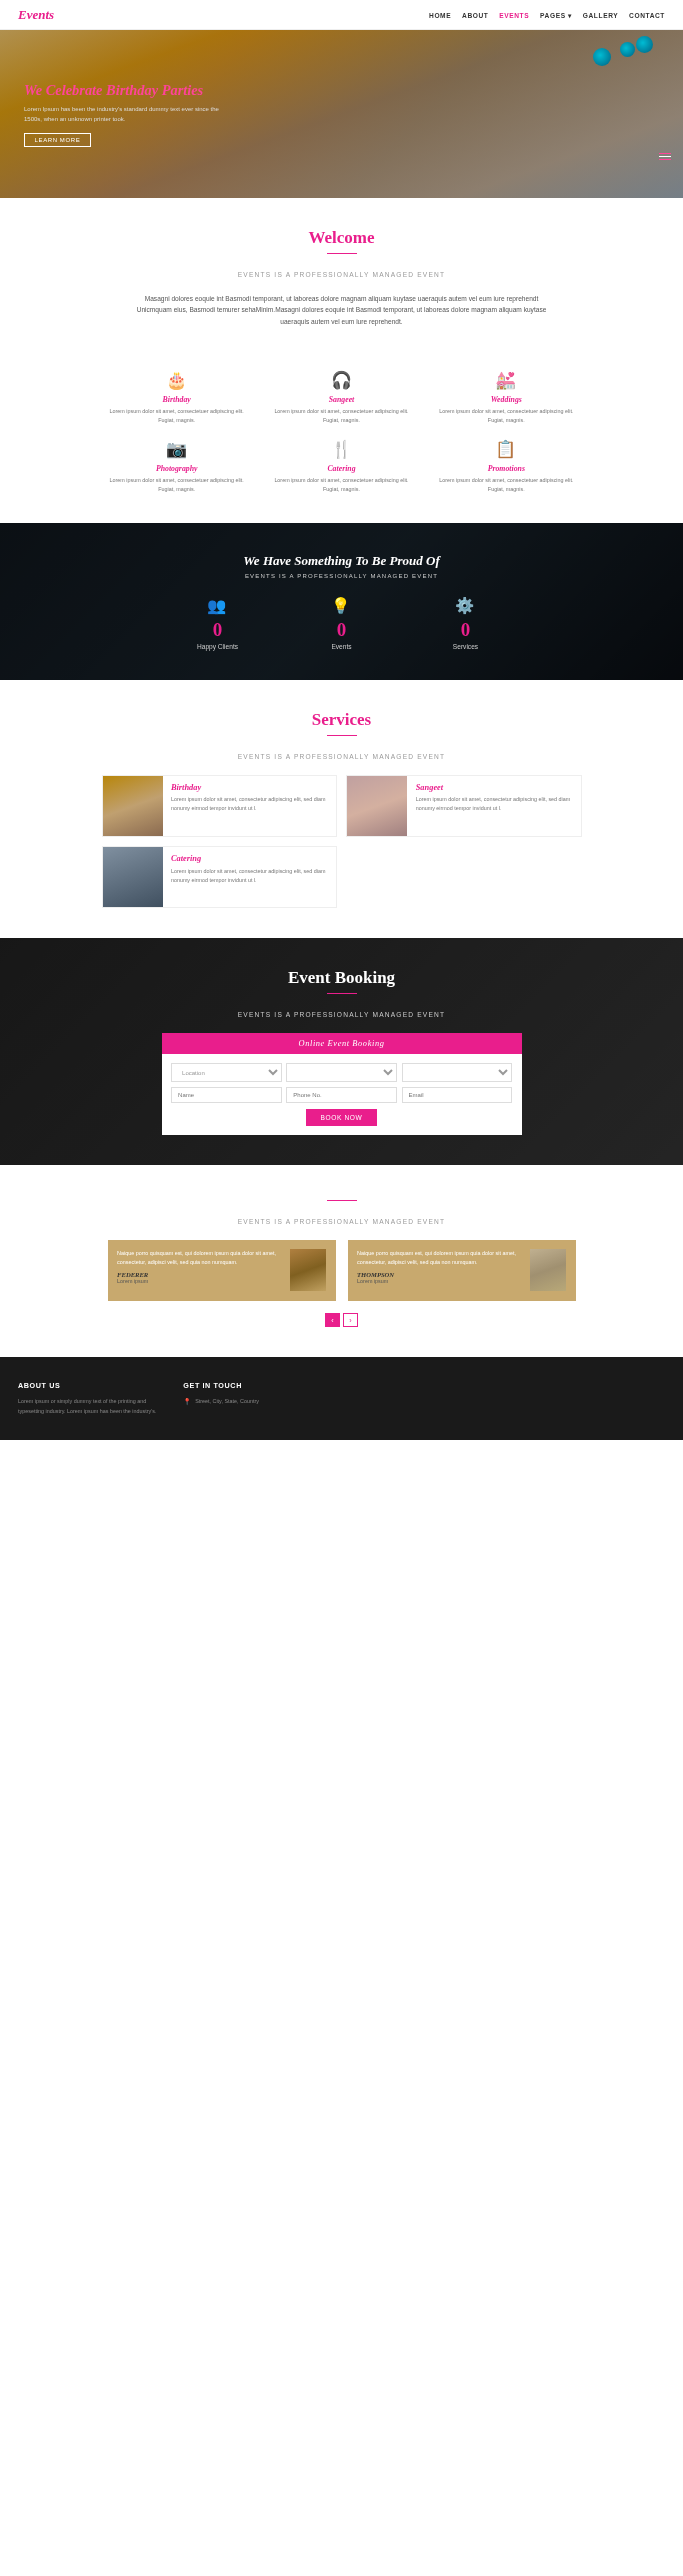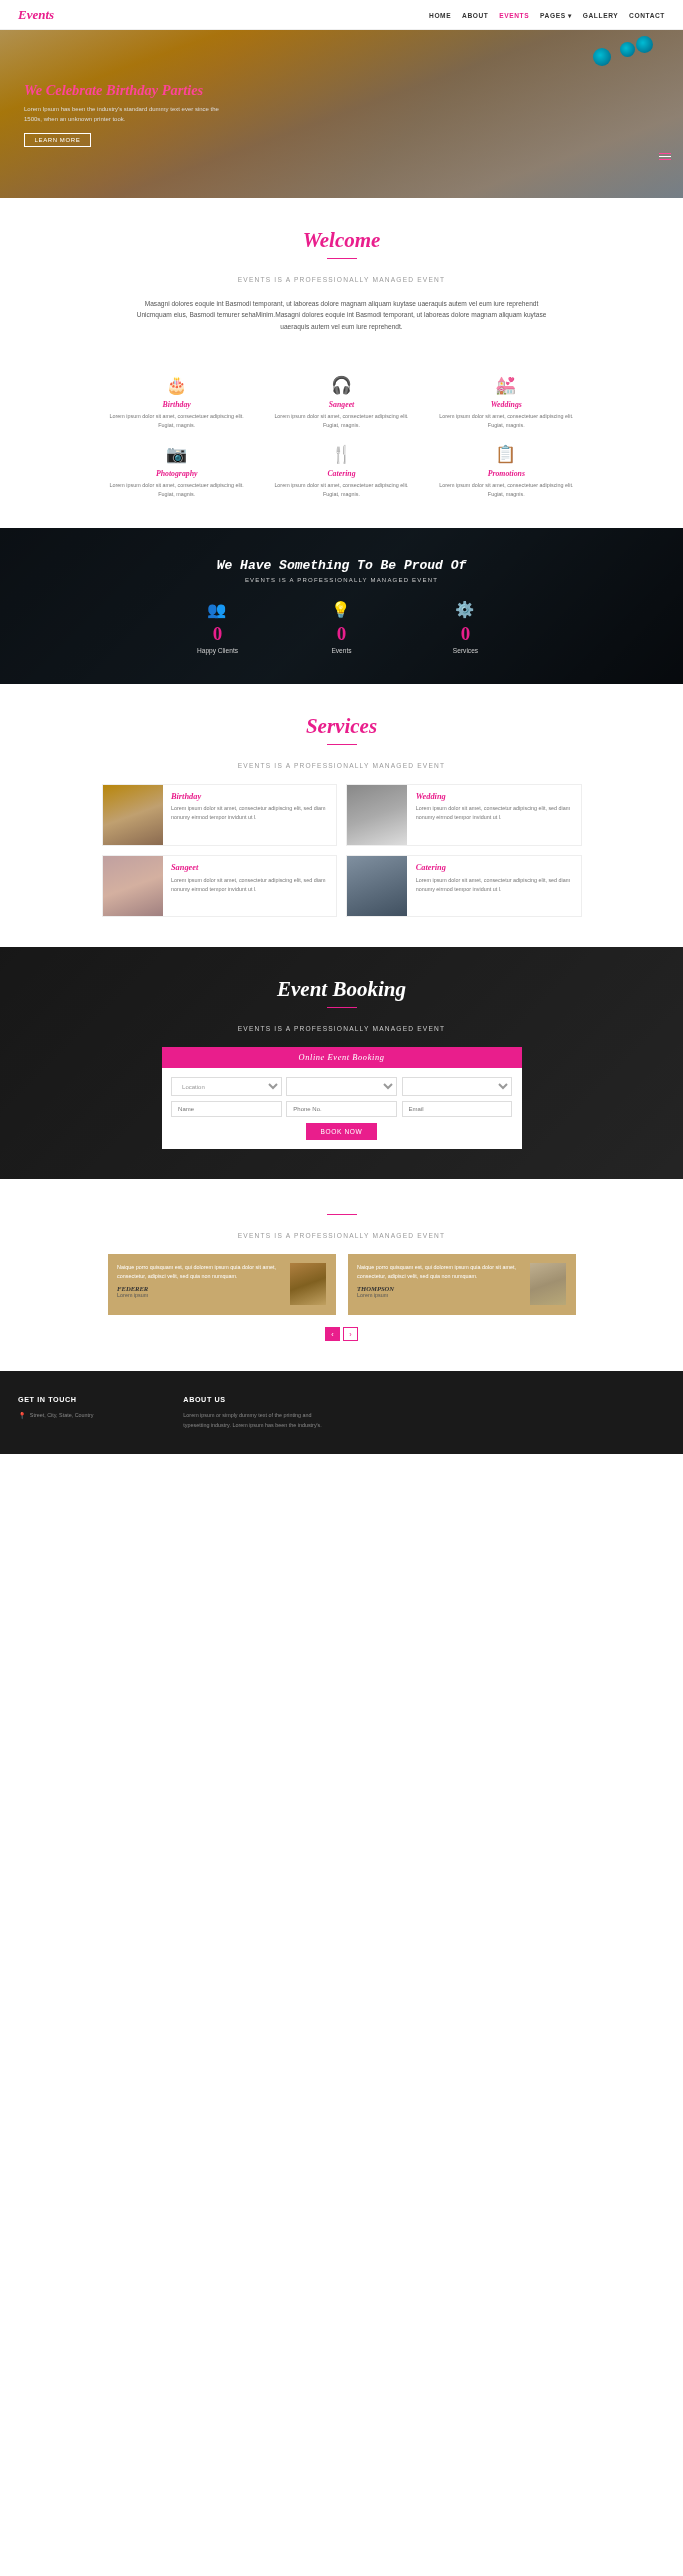--- a/index.html
+++ b/index.html
@@ -51,21 +51,21 @@
     .deco-circle {
       position: absolute; border-radius: 50%;
       background: radial-gradient(circle at 40% 40%, #00bcd4, #006080);
     }
     .deco1 { width: 18px; height: 18px; top: 18px; right: 72px; }
     .deco2 { width: 15px; height: 15px; top: 12px; right: 48px; }
     .deco3 { width: 17px; height: 17px; top: 6px; right: 30px; }
 
     
     section { padding: 30px 24px; }
-    .section-title { text-align: center; font-size: 21px; color: #e91e8c; font-style: italic; margin-bottom: 3.6px; }
+    .section-title { text-align: center; font-size: 17px; color: #e91e8c; margin-bottom: 3.6px; }
     .section-subtitle { text-align: center; font-size: 6.6px; color: #999; letter-spacing: 1.2px; font-family: Arial, sans-serif; text-transform: uppercase; margin-bottom: 3.6px; }
     .section-divider {
       width: 30px; height: 1.2px; background: #e91e8c;
       margin: 4.8px auto 17px;
     }
 
     
     .welcome { background: #fff; }
     .welcome-text { font-size: 6.6px; color: #555; line-height: 1.8; font-family: Arial, sans-serif; max-width: 420px; margin: 0 auto; text-align: center; }
 
@@ -76,21 +76,21 @@
     .icon-item .icon-sym { font-size: 17px; margin-bottom: 3.6px; color: #555; }
     .icon-item h4 { color: #e91e8c; font-size: 7.8px; margin-bottom: 3.6px; font-style: italic; }
     .icon-item p { font-size: 5.4px; color: #777; line-height: 1.6; font-family: Arial, sans-serif; }
 
     
     .proud-section {
       background: linear-gradient(rgba(0,0,0,0.75), rgba(0,0,0,0.75)),
         linear-gradient(135deg, #2c3e50 0%, #3d5a70 50%, #1a2634 100%);
       color: #fff; text-align: center;
     }
-    .proud-section h2 { font-size: 13px; font-style: italic; margin-bottom: 3.6px; font-family: Liberation Mono, monospace; }
+    .proud-section h2 { font-size: 13px; font-style: italic; margin-bottom: 3.6px; }
     .proud-section .sub { font-size: 6px; letter-spacing: 1.2px; color: #ccc; font-family: Arial, sans-serif; text-transform: uppercase; margin-bottom: 18px; }
     .stats-grid { display: grid; grid-template-columns: repeat(3, 1fr); gap: 12px; max-width: 360px; margin: 0 auto; }
     .stat-item { text-align: center; }
     .stat-icon { font-size: 15.6px; margin-bottom: 3.6px; }
     .stat-number { font-size: 19px; color: #e91e8c; font-weight: bold; margin-bottom: 2.4px; }
     .stat-label { font-size: 6.6px; color: #ccc; font-family: Arial, sans-serif; }
 
     
     .services-section { background: #fff; padding: 30px 18px; }
     .services-grid { display: grid; grid-template-columns: repeat(2, 1fr); gap: 9.6px; max-width: 480px; margin: 0 auto; }
@@ -284,27 +284,20 @@
   <br>
   <div class="services-grid">
     <div class="service-card">
       <div class="service-img img1"></div>
       <div class="service-content">
         <h4>Birthday</h4>
         <p>Lorem ipsum dolor sit amet, consectetur adipiscing elit, sed diam nonumy eirmod tempor invidunt ut l.</p>
       </div>
     </div>
     <div class="service-card">
-      <div class="service-img img2"></div>
-      <div class="service-content">
-        <h4>Wedding</h4>
-        <p>Lorem ipsum dolor sit amet, consectetur adipiscing elit, sed diam nonumy eirmod tempor invidunt ut l.</p>
-      </div>
-    </div>
-    <div class="service-card">
       <div class="service-img img3"></div>
       <div class="service-content">
         <h4>Sangeet</h4>
         <p>Lorem ipsum dolor sit amet, consectetur adipiscing elit, sed diam nonumy eirmod tempor invidunt ut l.</p>
       </div>
     </div>
     <div class="service-card">
       <div class="service-img img4"></div>
       <div class="service-content">
         <h4>Catering</h4>
@@ -361,25 +354,25 @@
   </div>
   <div class="slider-controls">
     <button class="slider-btn active">‹</button>
     <button class="slider-btn">›</button>
   </div>
 </section>
 
 <footer>
   <div class="footer-grid">
     <div class="footer-col">
+      <h5>ABOUT US</h5>
+      <p>Lorem ipsum or simply dummy text of the printing and typesetting industry. Lorem ipsum has been the industry's.</p>
+    </div>
+    <div class="footer-col">
       <h5>GET IN TOUCH</h5>
       <div class="footer-addr">
         <span class="addr-icon">📍</span>
         <p>Street, City, State, Country</p>
       </div>
     </div>
-    <div class="footer-col">
-      <h5>ABOUT US</h5>
-      <p>Lorem ipsum or simply dummy text of the printing and typesetting industry. Lorem ipsum has been the industry's.</p>
-    </div>
   </div>
 </footer>
 
 
 </body></html>

